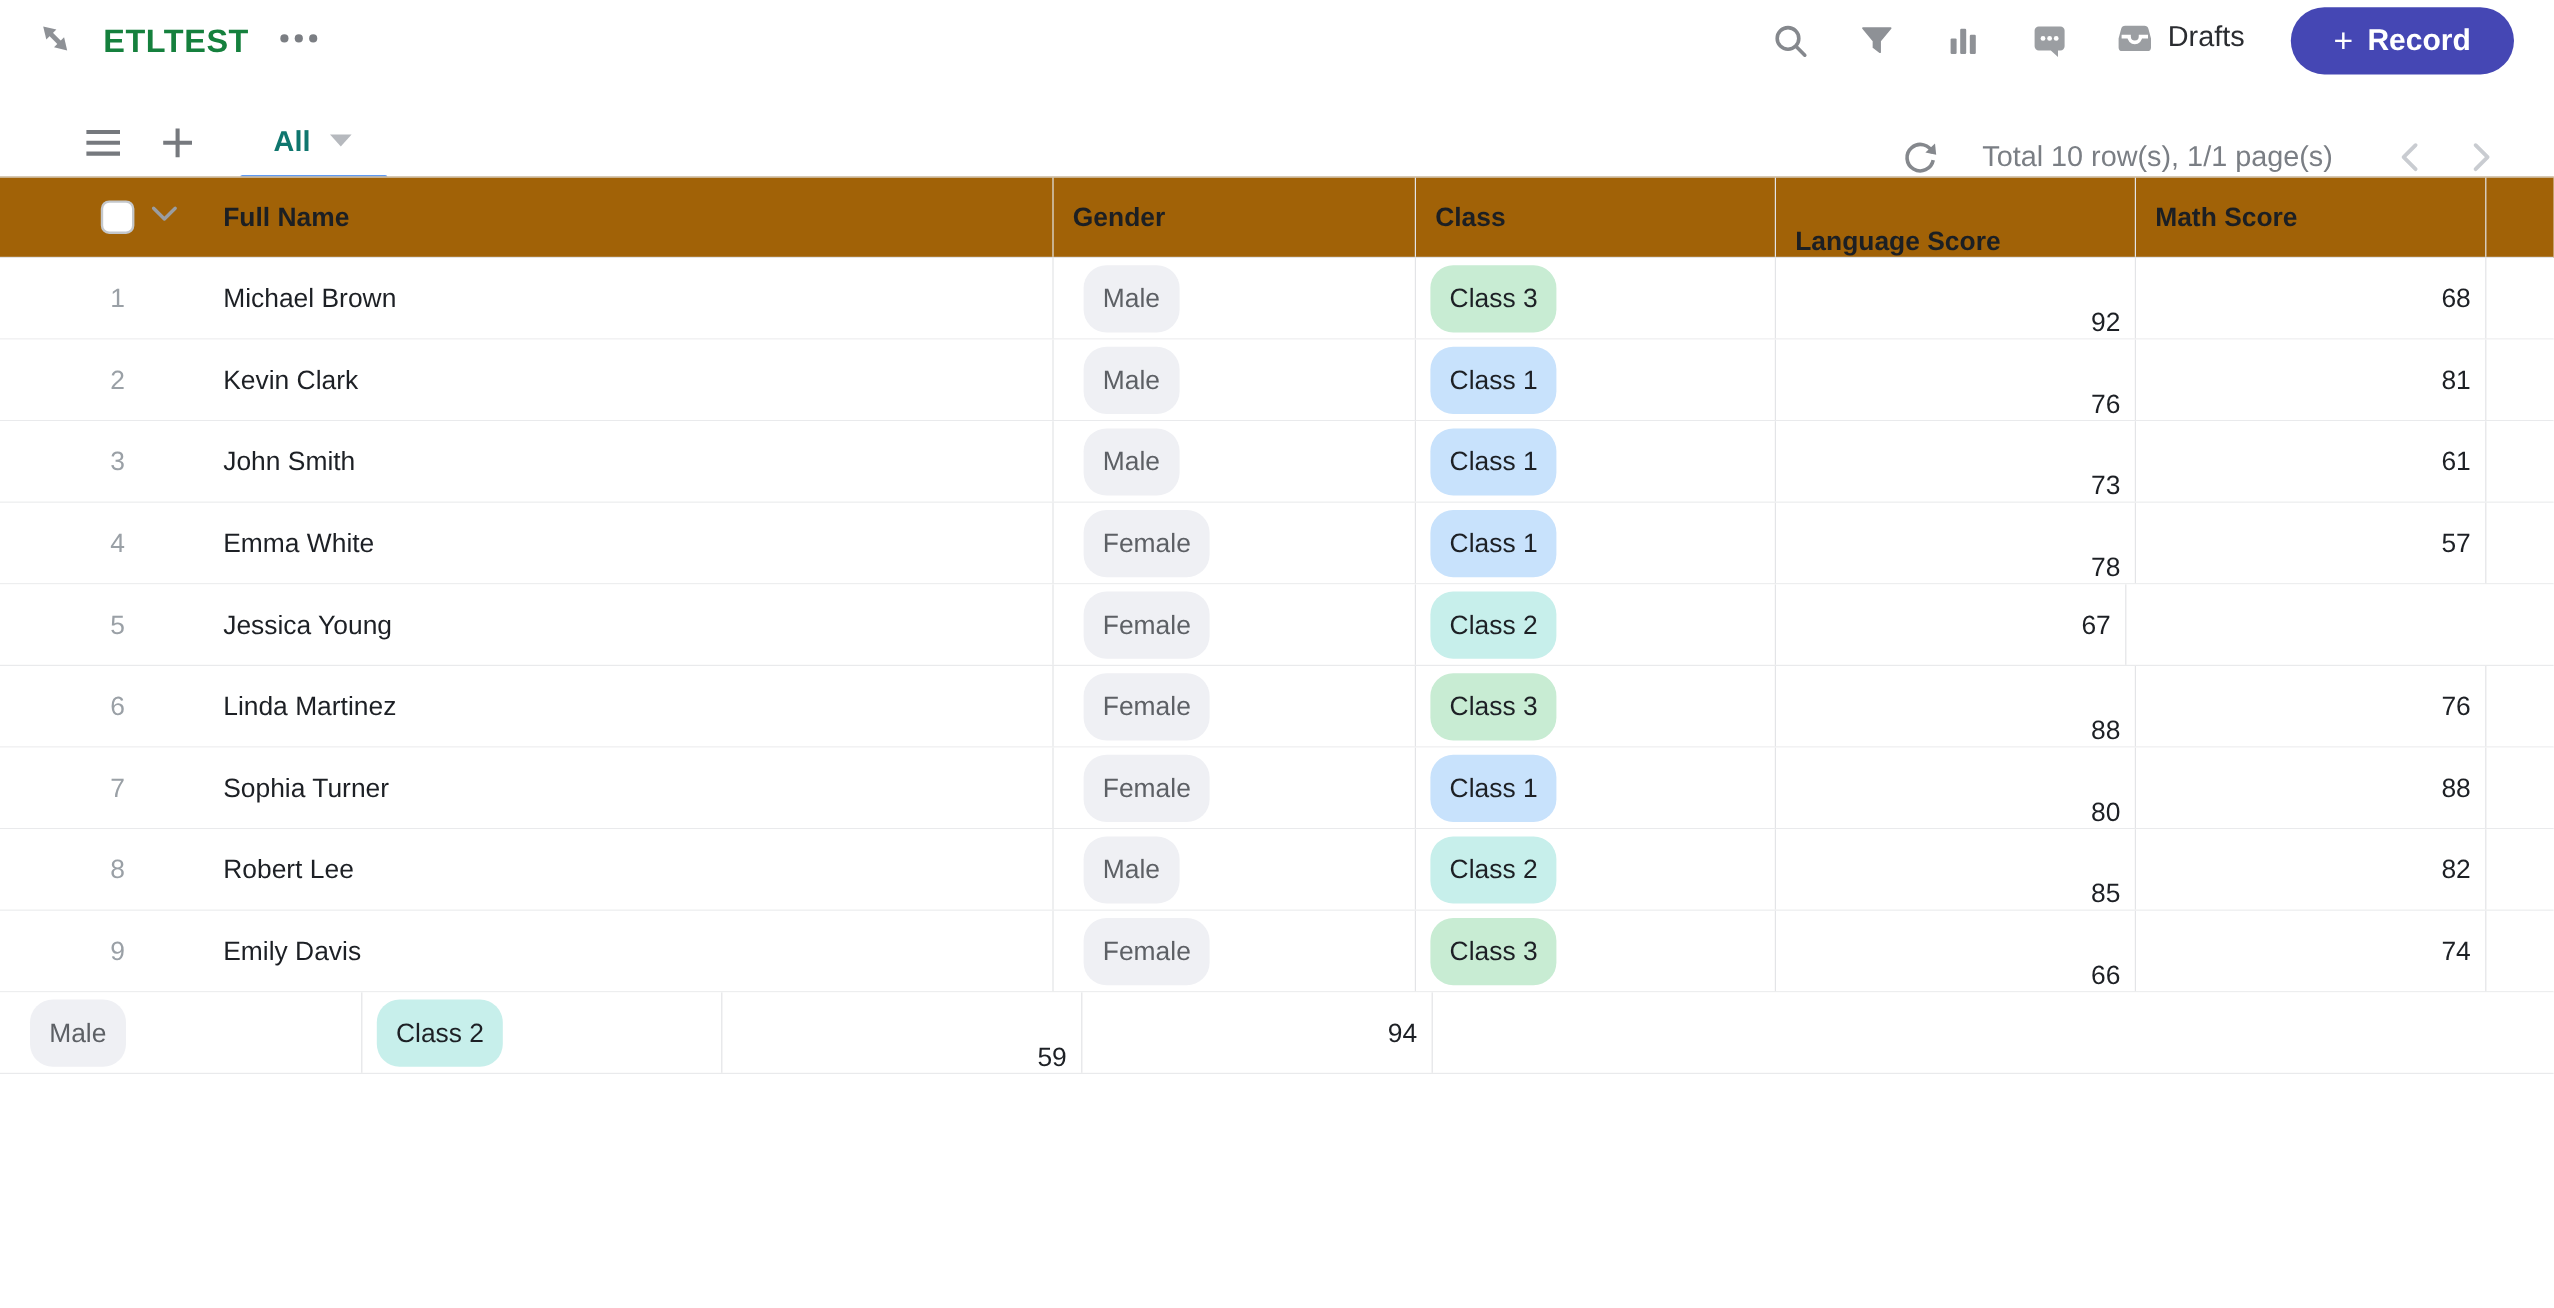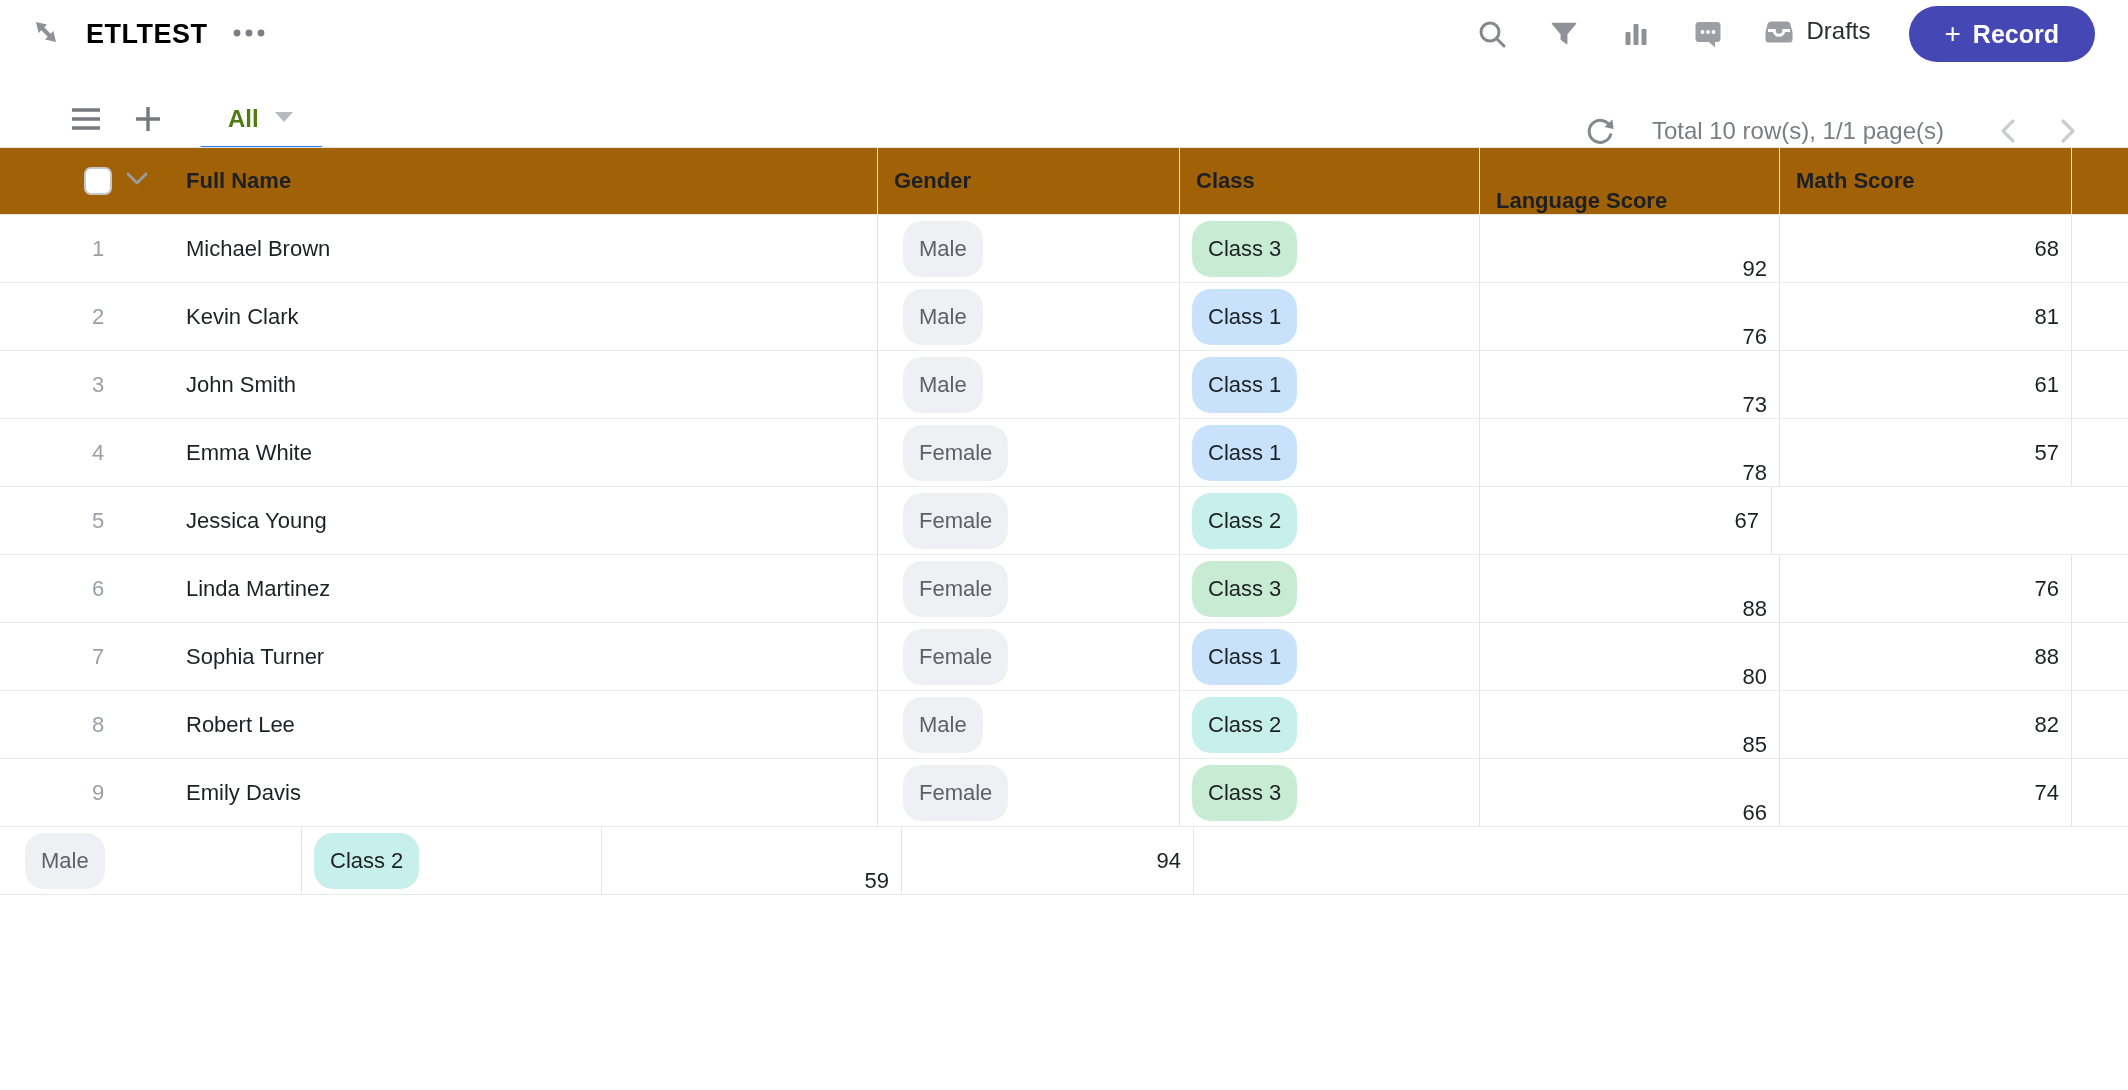--- a/index.html
+++ b/index.html
@@ -6,21 +6,21 @@
   body {
     width:2128px; height:1090px; background:#ffffff;
     font-family:"Liberation Sans", sans-serif; color:#1d2025;
     position:relative; overflow:hidden;
   }
   .icon { display:inline-block; flex:none; }
 
   
   .topbar { position:absolute; top:0; left:0; width:2128px; height:96px; background:#fff; }
   .tb-left { position:absolute; left:30px; top:0; height:68px; display:flex; align-items:center; gap:24px; }
-  .page-title { font-size:27px; font-weight:700; letter-spacing:.5px; color:#000000; }
+  .page-title { font-size:27px; font-weight:700; letter-spacing:.5px; color:#15803d; }
   .tb-right { position:absolute; right:33px; top:0; height:68px; display:flex; align-items:center; gap:40px; }
   .iconbtn { width:32px; height:32px; display:flex; align-items:center; justify-content:center; cursor:pointer; }
   .drafts-group { display:flex; gap:12px; margin-left:0; cursor:pointer; }
   .drafts-label { font-size:24px; color:#2b2d31; }
   .record-btn {
     margin-left:-2px; height:56px; padding:0 36px; border-radius:28px;
     display:flex; align-items:center; gap:12px; background:#4547b4; color:#fff;
     font-size:25px; font-weight:700; cursor:pointer; border:none;
   }
   .record-plus { font-size:28px; font-weight:400; line-height:1; }
@@ -148,21 +148,21 @@
       <svg width="32" height="24" viewBox="0 0 32 24">
         <path d="M2 3 h28 M2 12 h28 M2 21 h28" stroke="#76797e" stroke-width="3.4"></path>
       </svg>
     </span>
     <span class="iconbtn tool-plus">
       <svg width="28" height="28" viewBox="0 0 28 28">
         <path d="M14 2 v24 M2 14 h24" stroke="#76797e" stroke-width="3.4"></path>
       </svg>
     </span>
     <span class="tab-all">
-      <span class="tab-all-label" style="color: #4d7c0f;">All</span>
+      <span class="tab-all-label" style="color: #0f766e;">All</span>
       <span class="icon">
         <svg width="22" height="14" viewBox="0 0 22 14">
           <polygon points="2,2 20,2 11,12" fill="#b6b9be"></polygon>
         </svg>
       </span>
       <span class="tab-underline" style="background: rgb(41, 121, 242);"></span>
     </span>
   </div>
 
   <div class="tool-right">

